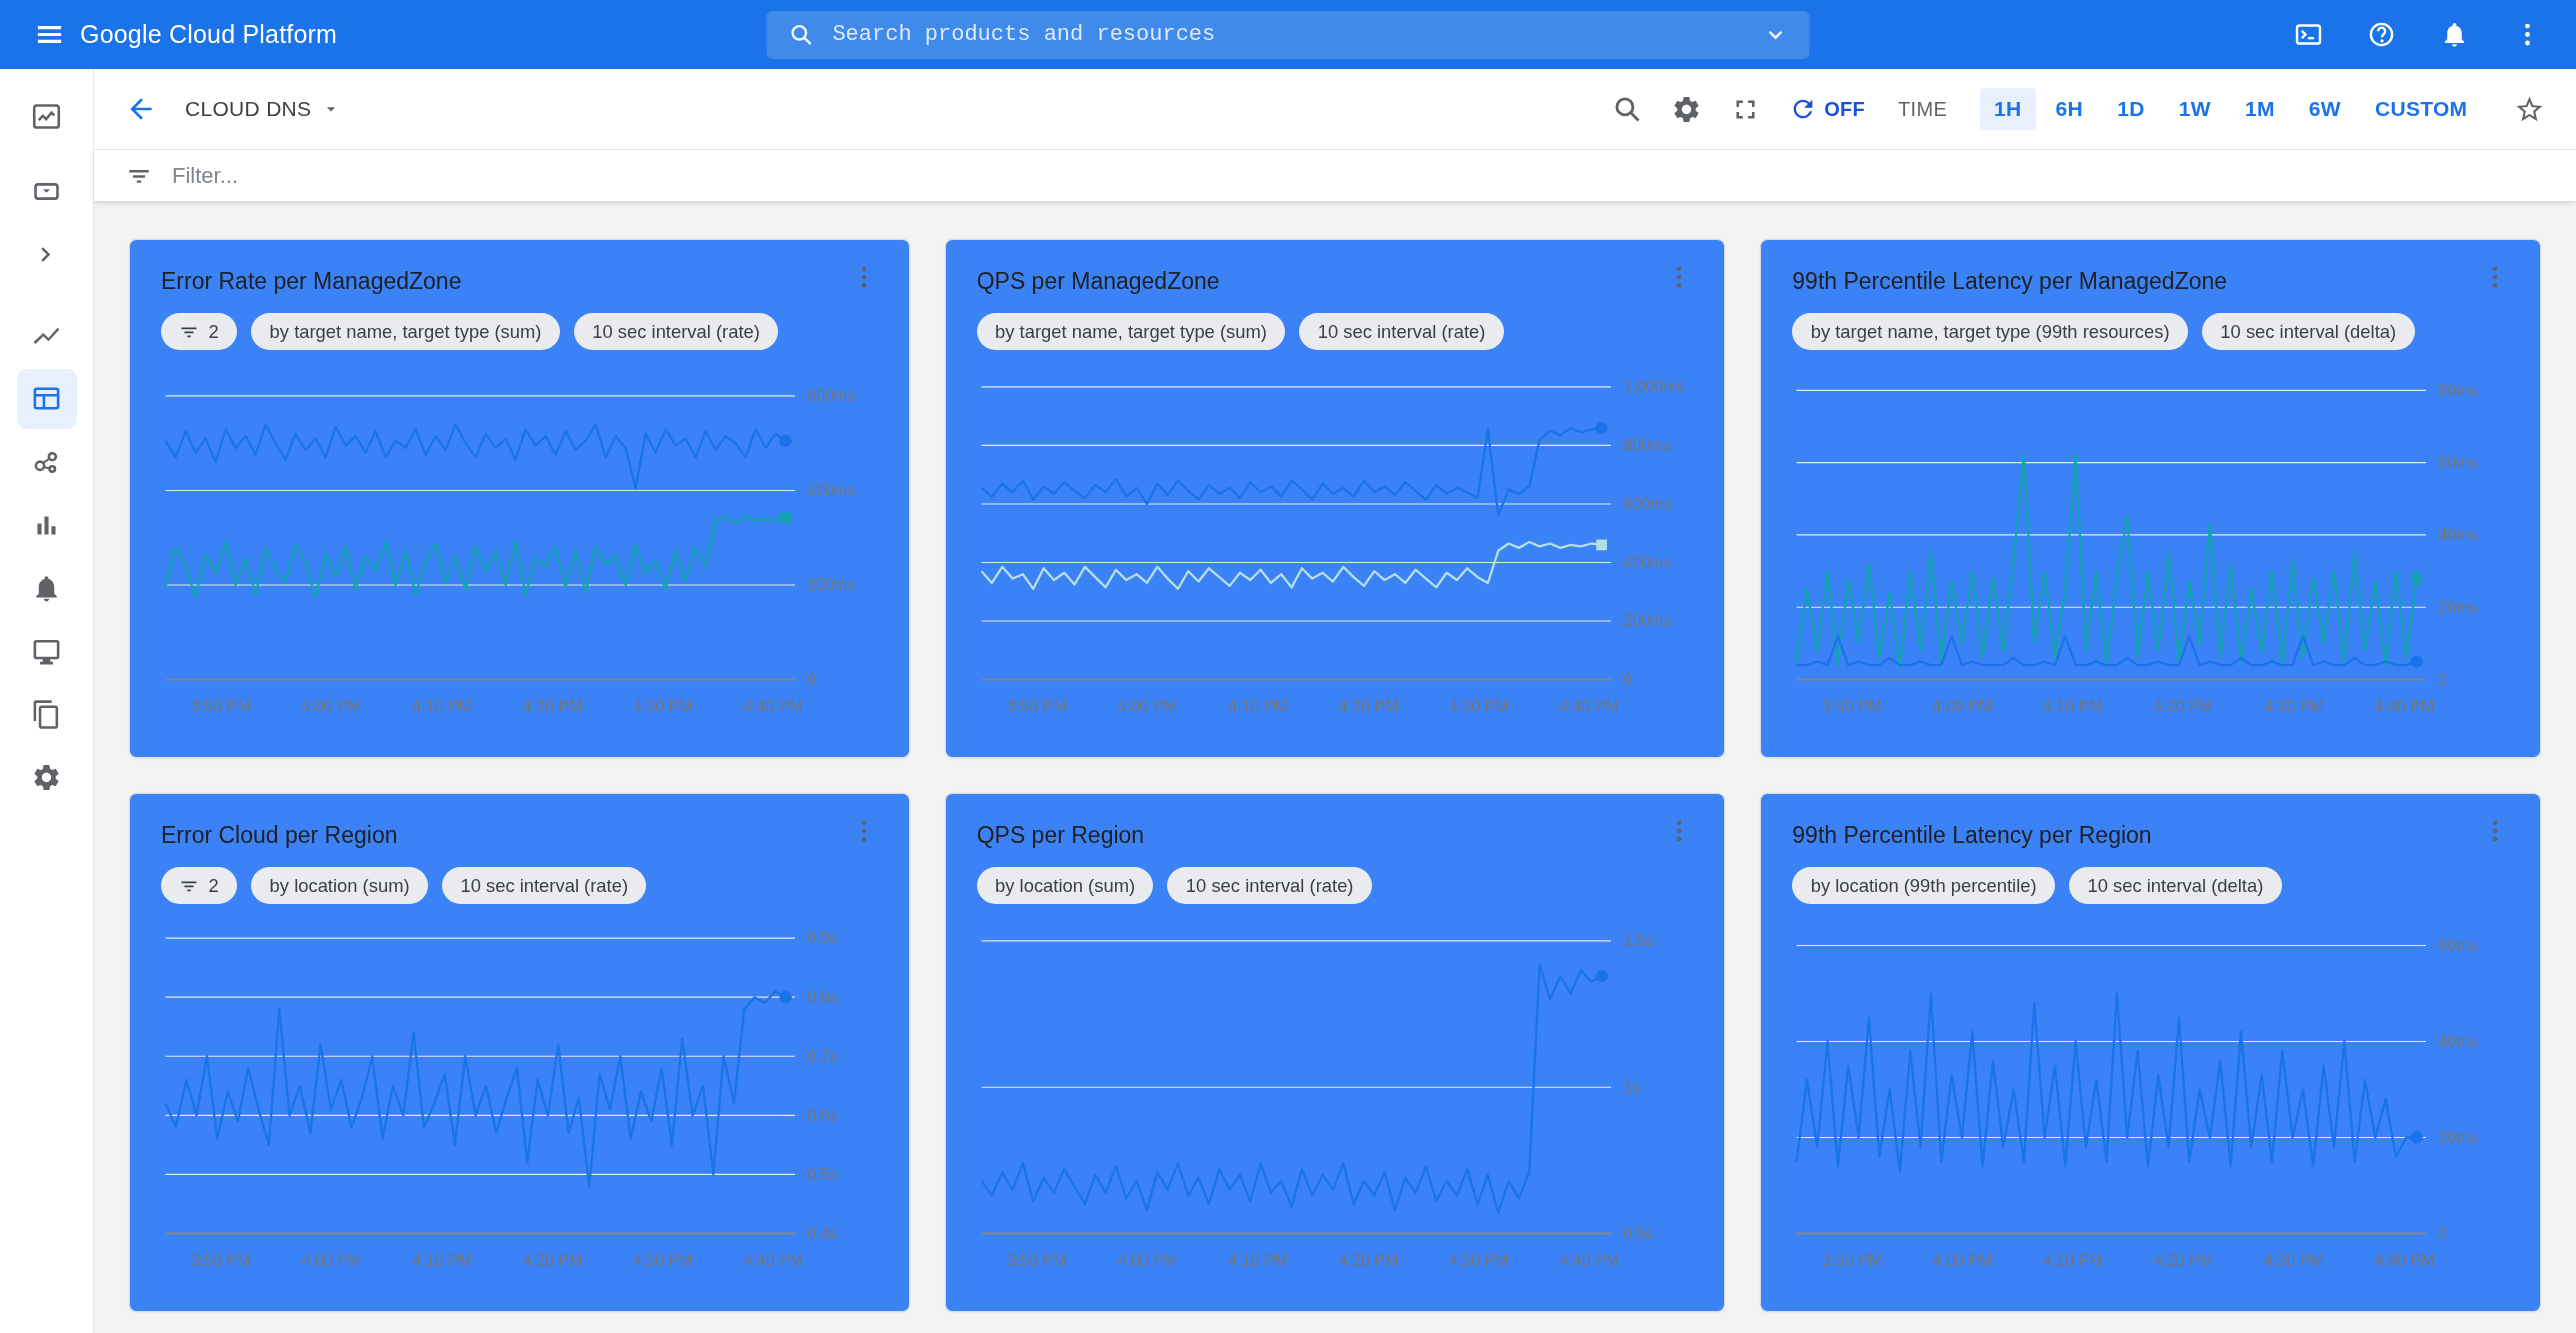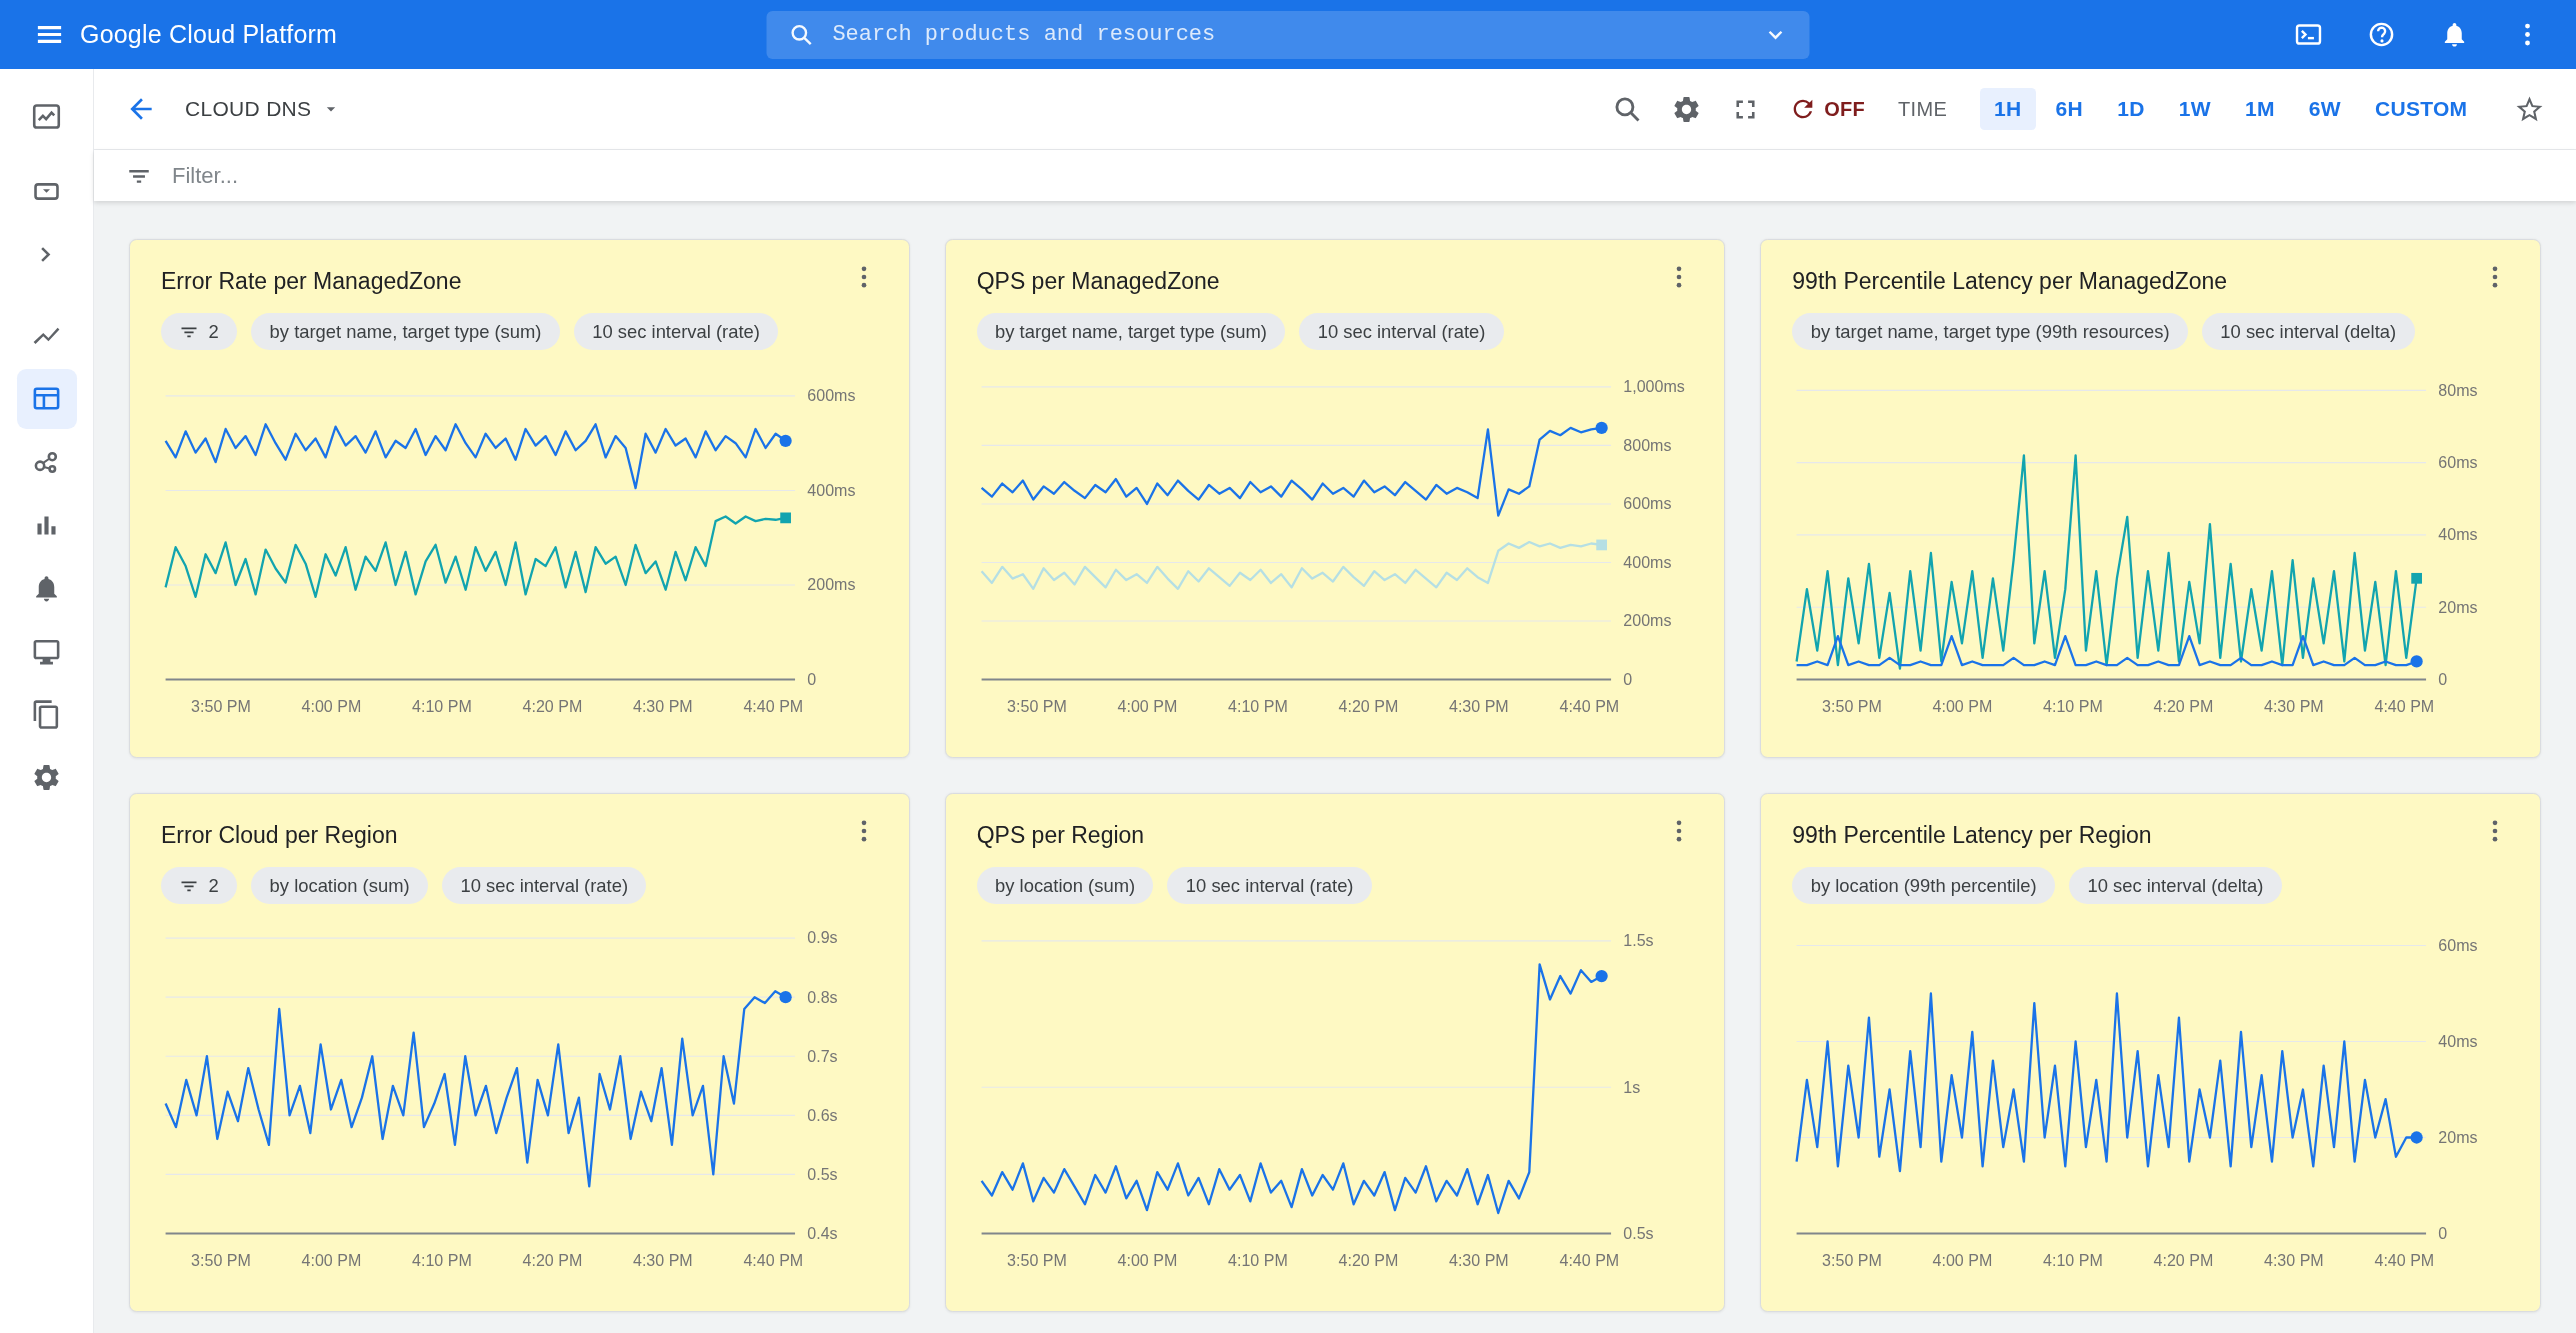--- a/index.html
+++ b/index.html
@@ -38,21 +38,21 @@
 
   
   .toolbar{height:81px;background:#fff;display:flex;align-items:center;
     padding:0 31px;border-bottom:0.8px solid #e8eaed;flex:none}
   .back-btn{width:32px;height:32px;color:#1a73e8;cursor:pointer}
   .dash-name{display:flex;align-items:center;gap:9.2px;margin-left:28px;cursor:pointer}
   .dash-name .label{font-size:21px;font-weight:400;color:#3c4043;letter-spacing:0.3px}
   .dash-name .icon{width:20px;height:20px;color:#5f6368}
   .toolbar-right{margin-left:auto;display:flex;align-items:center;gap:28px}
   .tool-icon{width:31px;height:31px;color:#5f6368;cursor:pointer}
-  .refresh-group{display:flex;align-items:center;gap:7.7px;cursor:pointer;color:#7f1d1d}
+  .refresh-group{display:flex;align-items:center;gap:7.7px;cursor:pointer;color:#1d4ed8}
   .refresh-group .icon{width:28px;height:28px}
   .refresh-group .label{font-size:20px;font-weight:700;letter-spacing:0.3px}
   .time-label{font-size:20px;color:#5f6368;letter-spacing:0.3px;margin:0 5px}
   .range-group{display:flex;align-items:center;gap:6.1px}
   .range-btn{font-size:21px;font-weight:700;color:#1a73e8;background:transparent;border:none;
     padding:9.2px 14px;border-radius:4.6px;cursor:pointer;letter-spacing:0.3px;
     font-family:"Liberation Sans",sans-serif}
   .range-btn.selected{background:#e8f0fe}
   .star-btn{width:31px;height:31px;color:#5f6368;margin-left:4.6px;cursor:pointer}
 
@@ -60,21 +60,21 @@
   .filter-row{height:51px;background:#fff;display:flex;align-items:center;gap:20px;
     padding:0 32px;box-shadow:0 2.3px 4.6px rgba(0,0,0,.13);position:relative;z-index:2;flex:none}
   .filter-row .icon{width:26px;height:26px;color:#5f6368}
   .filter-input{flex:1;border:none;outline:none;font-size:22px;color:#3c4043;background:transparent;
     font-family:"Liberation Sans",sans-serif}
   .filter-input::placeholder{color:#80868b}
 
   
   .content{flex:1;background:#f1f3f4;padding:38px 35px 15.3px;display:grid;
     grid-template-columns:repeat(3,1fr);grid-auto-rows:519px;gap:35px;overflow:hidden}
-  .card{background:#fef9c3;border:0.8px solid #dadce0;border-radius:7.7px;
+  .card{background:#3b82f6;border:0.8px solid #dadce0;border-radius:7.7px;
     padding:23px 31px 26px;box-shadow:0 0.8px 2.3px rgba(60,64,67,.08)}
   .card-head{display:flex;align-items:flex-start}
   .card-title{font-size:23px;font-weight:400;color:#202124;margin-top:4.6px}
   .more-btn{margin-left:auto;width:28px;height:28px;color:#5f6368;cursor:pointer}
   .chips{display:flex;gap:14px;margin-top:18.4px;align-items:center}
   .chip{background:#e9ebee;border-radius:21.5px;padding:7.7px 18.4px;font-size:18.4px;color:#3c4043;
     white-space:nowrap;display:inline-flex;align-items:center;gap:9.2px;cursor:pointer}
   .chip .icon{width:20px;height:20px;color:#3c4043}
   svg.chart{margin-top:9.2px;display:block;width:100%}
   svg.chart text{font-family:"Liberation Sans",sans-serif;font-size:21px;fill:#757575}

